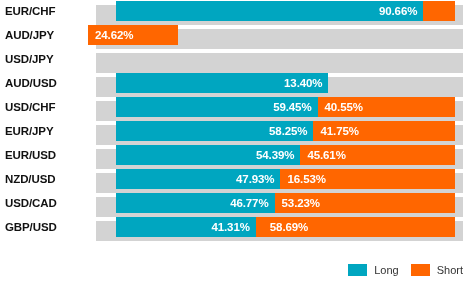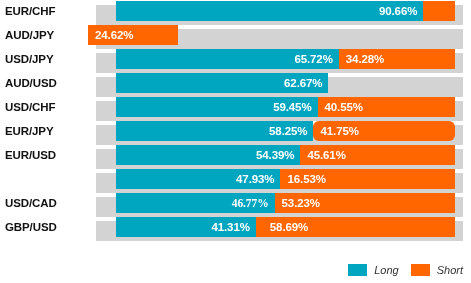--- a/index.html
+++ b/index.html
@@ -134,21 +134,20 @@
 
   .legend-swatch.long { background: #00a6c0; }
   .legend-swatch.short { background: #ff6600; }
 
   .legend-label {
     font-size: 11px;
     color: #333333;
     margin-left: 7px;
     white-space: nowrap;
     line-height: 12px;
-    font-style: italic;
   }
 </style>
 </head>
 <body>
 
 <div id="chart-root">
 
   <div id="rows">
       <div class="row">
         <div class="row-label">EUR/CHF</div>
@@ -165,35 +164,27 @@
         <div class="bar-shadow"></div>
         <div class="bar-track">
           <div class="seg seg-short" style="width: 24.62%; align-items: flex-end;">
             <span class="seg-value">24.62%</span>
           </div>
         </div>
       </div>
       <div class="row">
         <div class="row-label">USD/JPY</div>
         <div class="bar-shadow"></div>
-        <div class="bar-track">
-          <div class="seg seg-long" style="width: 65.72%;">
-            <span class="seg-value">65.72%</span>
-          </div>
-          <div class="seg seg-short" style="width: 34.28%;">
-            <span class="seg-value">34.28%</span>
-          </div>
-        </div>
       </div>
       <div class="row">
         <div class="row-label">AUD/USD</div>
         <div class="bar-shadow"></div>
         <div class="bar-track">
           <div class="seg seg-long" style="width: 62.67%;">
-            <span class="seg-value">62.67%</span>
+            <span class="seg-value">13.40%</span>
           </div>
           <div class="seg seg-short" style="width: 37.33%; margin-top: 40px;">
             <span class="seg-value">37.33%</span>
           </div>
         </div>
       </div>
       <div class="row">
         <div class="row-label">USD/CHF</div>
         <div class="bar-shadow"></div>
         <div class="bar-track">
@@ -205,53 +196,54 @@
           </div>
         </div>
       </div>
       <div class="row">
         <div class="row-label">EUR/JPY</div>
         <div class="bar-shadow"></div>
         <div class="bar-track">
           <div class="seg seg-long" style="width: 58.25%;">
             <span class="seg-value">58.25%</span>
           </div>
-          <div class="seg seg-short" style="width: 41.75%; border-radius: 6px;">
+          <div class="seg seg-short" style="width: 41.75%;">
             <span class="seg-value">41.75%</span>
           </div>
         </div>
       </div>
       <div class="row">
         <div class="row-label">EUR/USD</div>
         <div class="bar-shadow"></div>
         <div class="bar-track">
           <div class="seg seg-long" style="width: 54.39%;">
             <span class="seg-value">54.39%</span>
           </div>
           <div class="seg seg-short" style="width: 45.61%;">
             <span class="seg-value">45.61%</span>
           </div>
         </div>
       </div>
       <div class="row">
+        <div class="row-label">NZD/USD</div>
         <div class="bar-shadow"></div>
         <div class="bar-track">
           <div class="seg seg-long" style="width: 47.93%; padding-left: 44px;">
             <span class="seg-value">47.93%</span>
           </div>
           <div class="seg seg-short" style="width: 52.07%;">
             <span class="seg-value">16.53%</span>
           </div>
         </div>
       </div>
       <div class="row">
         <div class="row-label">USD/CAD</div>
         <div class="bar-shadow"></div>
         <div class="bar-track">
-          <div class="seg seg-long" style="width: 46.77%; font-family: Liberation Serif, serif;">
+          <div class="seg seg-long" style="width: 46.77%;">
             <span class="seg-value">46.77%</span>
           </div>
           <div class="seg seg-short" style="width: 53.23%;">
             <span class="seg-value">53.23%</span>
           </div>
         </div>
       </div>
       <div class="row">
         <div class="row-label">GBP/USD</div>
         <div class="bar-shadow"></div>

